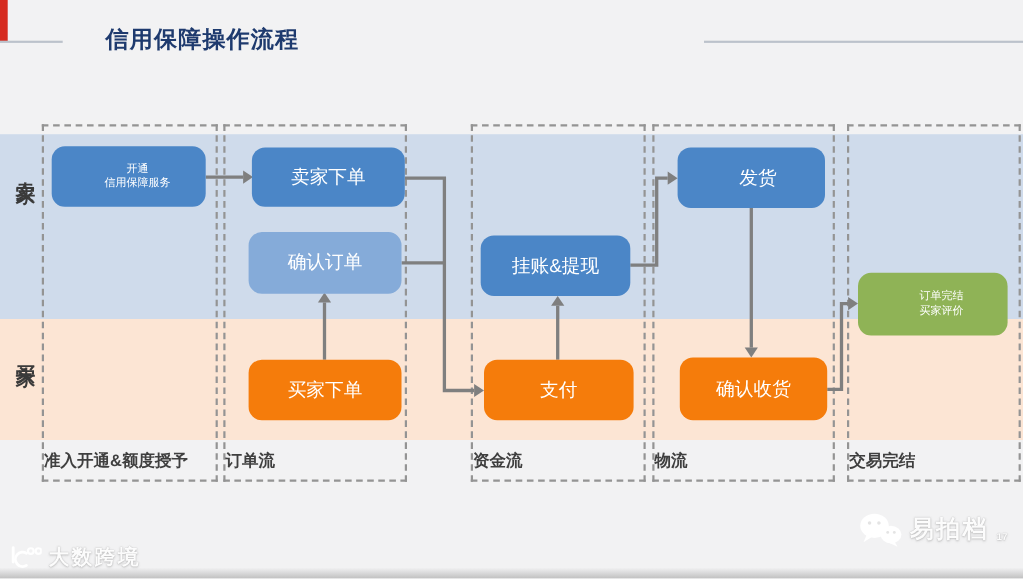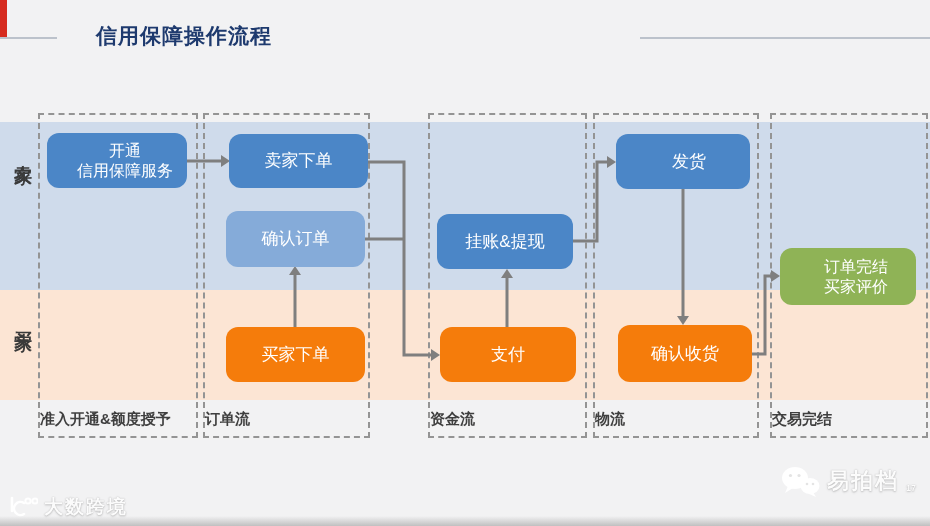--- a/index.html
+++ b/index.html
@@ -52,21 +52,21 @@
   .fbox {
     position:absolute; z-index:4; border-radius:12px;
     display:flex; align-items:center; justify-content:center;
     color:#ffffff; font-size:17px; text-align:center;
     white-space:pre-line; line-height:1.25;
   }
   .fbox-blue   { background:#4b86c7; }
   .fbox-lblue  { background:#85abd9; }
   .fbox-orange { background:#f57c0b; }
   .fbox-green  { background:#8fb356; }
-  .fbox-small  { font-size:16px;padding-left:16px; }
+  .fbox-small  { font-size:10px;padding-left:16px; }
 
   .b-open    { left:47px;  top:133px; width:140px; height:55px; }
   .b-seller  { left:229px; top:134px; width:139px; height:54px; }
   .b-confirm { left:226px; top:211px; width:139px; height:56px; }
   .b-buyer   { left:226px; top:327px; width:139px; height:55px; }
   .b-credit  { left:437px; top:214px; width:136px; height:55px; }
   .b-pay     { left:440px; top:327px; width:136px; height:55px; }
   .b-ship    { left:616px; top:134px; width:134px; height:55px;padding-left:12px; }
   .b-receipt { left:618px; top:325px; width:134px; height:57px; }
   .b-done    { left:780px; top:248px; width:136px; height:57px; }

